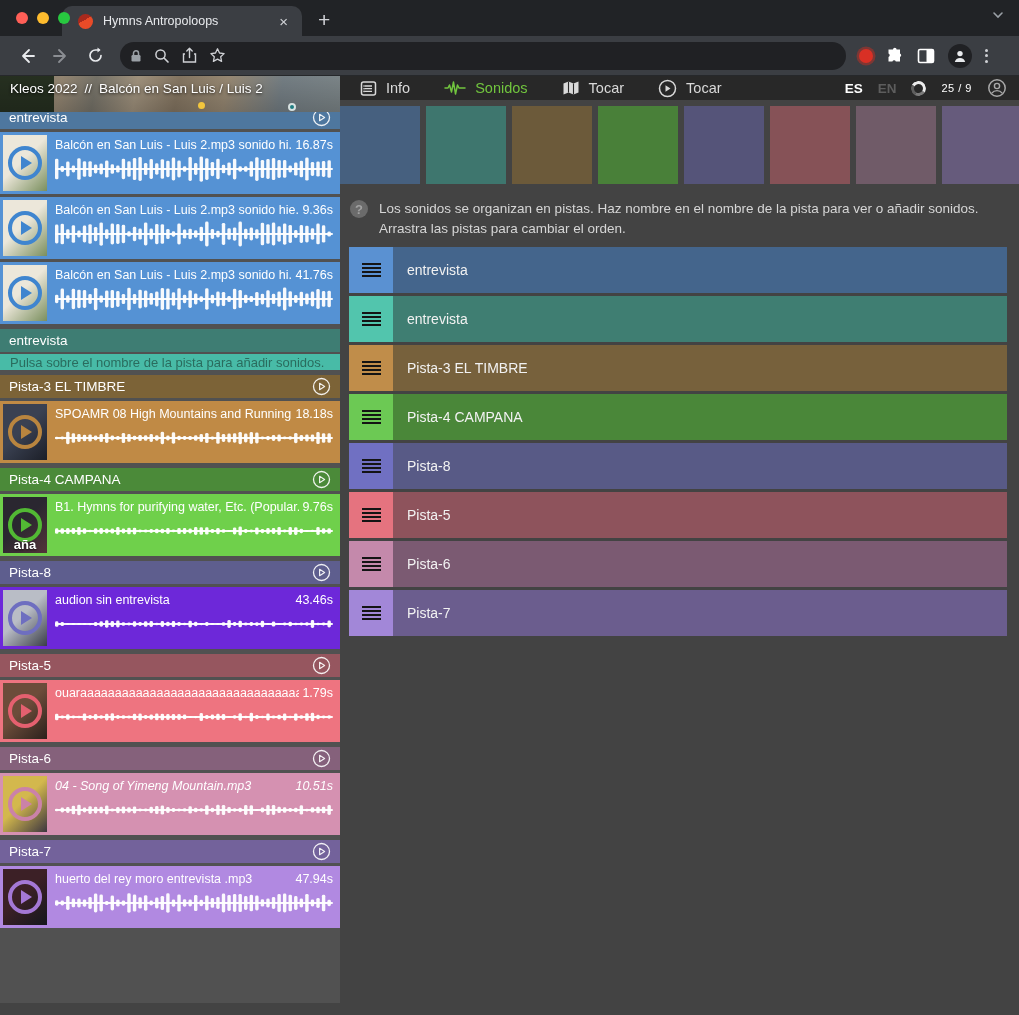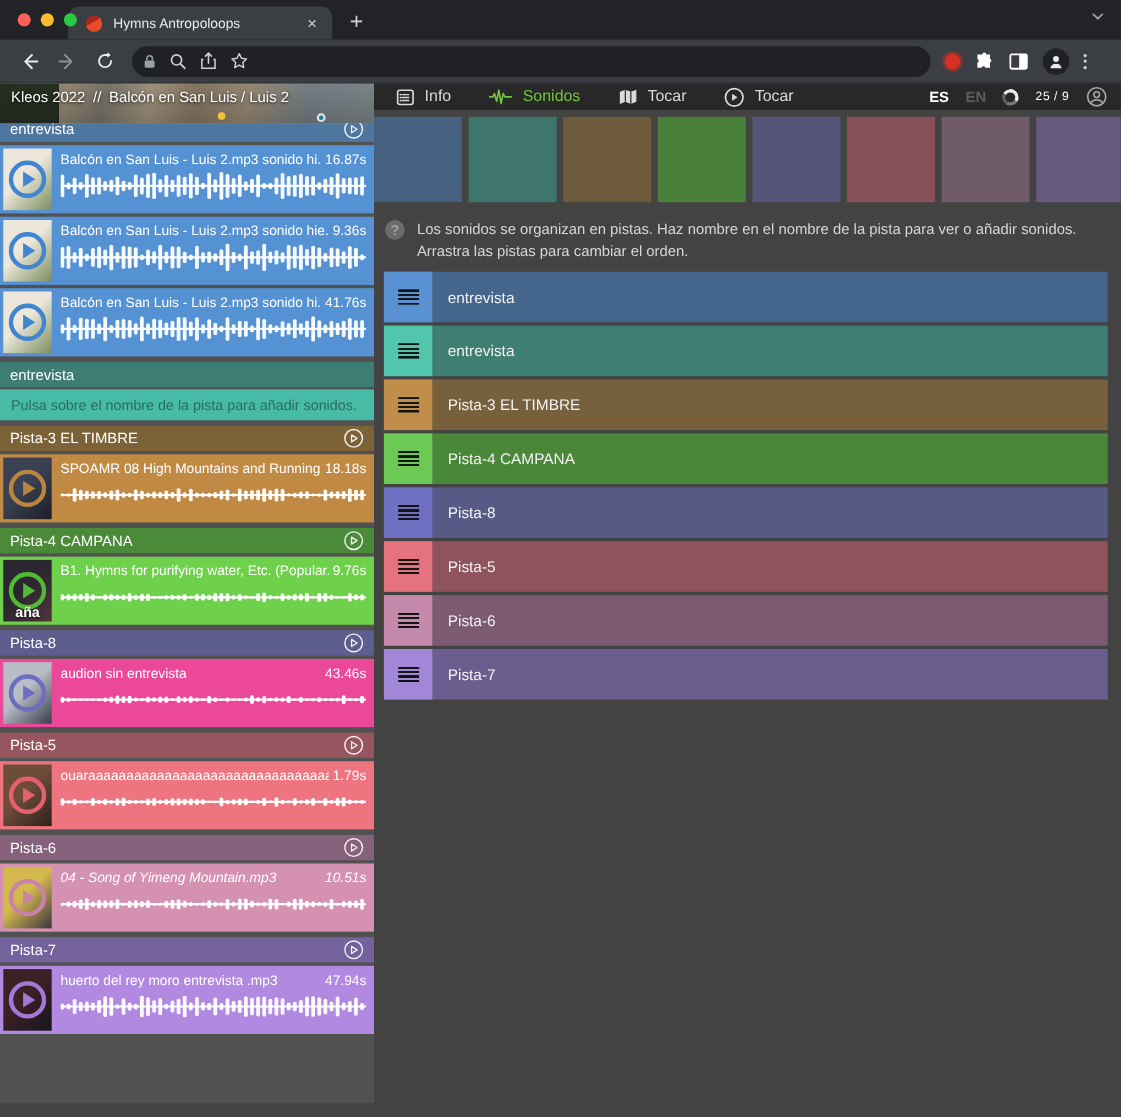--- a/index.html
+++ b/index.html
@@ -69,21 +69,21 @@
   .playov { position:absolute; left:50%; top:50%; width:34px; height:34px; margin:-17px 0 0 -17px;
             border-radius:50%; border-width:4px; border-style:solid; display:flex; align-items:center; justify-content:center; }
   .playov i { display:block; width:0; height:0; border-style:solid; border-width:7px 0 7px 11px; border-color:transparent; margin-left:3px; }
   .thumb-label { position:absolute; bottom:1px; left:0; right:0; text-align:center; color:#fff; font-weight:bold;
                  font-size:13px; text-shadow:0 1px 2px rgba(0,0,0,.7); }
   .clip-body { flex:1; padding:6px 7px 0 5px; min-width:0; }
   .clip-top { display:flex; color:#fff; font-size:12.5px; }
   .clip-title { flex:1; white-space:nowrap; overflow:hidden; }
   .clip-dur { margin-left:3px; white-space:nowrap; }
   .wave-wrap { margin-top:3px; }
-  .hint { height:28px; margin-top:2px; display:flex; align-items:center; padding:4px 10px; font-size:13px; }
+  .hint { height:16px; margin-top:2px; display:flex; align-items:center; padding:4px 10px; font-size:13px; }
 
   
   .swatches { display:flex; gap:6px; margin-top:6px; height:78px; overflow:hidden; }
   .swatch { width:80px; height:78px; flex-shrink:0; }
   .help { display:flex; gap:11px; margin:15px 14px 0 10px; align-items:flex-start; }
   .help-ic { width:18px; height:18px; border-radius:50%; background:#6b6b6b; color:#a2a2a2; font-size:13px; font-weight:bold;
              display:flex; align-items:center; justify-content:center; flex-shrink:0; margin-top:1px; }
   .help-text { color:#d6d6d6; font-size:13.5px; line-height:1.45; }
   .rows { margin:9px 12px 0 9px; }
   .trackrow { height:46px; margin-bottom:3px; display:flex; }
@@ -612,21 +612,21 @@
         </div>
       </div>
       <div class="side-section">
         <div class="side-header" style="background: rgb(94, 94, 142);">
           <span>Pista-8</span>
           <svg width="19" height="19" viewBox="0 0 19 19">
             <circle cx="9.5" cy="9.5" r="8" stroke="rgba(255,255,255,.9)" stroke-width="1.3" fill="none"></circle>
             <path d="M7.6 6.3l5 3.2-5 3.2z" stroke="rgba(255,255,255,.9)" stroke-width="1.2" fill="none" stroke-linejoin="round"></path>
           </svg>
         </div>
-        <div class="clip" style="background: #ec4899;">
+        <div class="clip" style="background: #6d28d9;">
           <div class="thumb" style="background:linear-gradient(135deg,#b9bdc6 0%,#b9bdc6 45%,#3a3d48 100%)">
             <span class="playov" style="border-color:#6e6ec0">
               <i style="border-left-color:#6e6ec0"></i>
             </span>
           </div>
           <div class="clip-body">
             <div class="clip-top">
               <span class="clip-title">audion sin entrevista</span>
               <span class="clip-dur">43.46s</span>
             </div>

